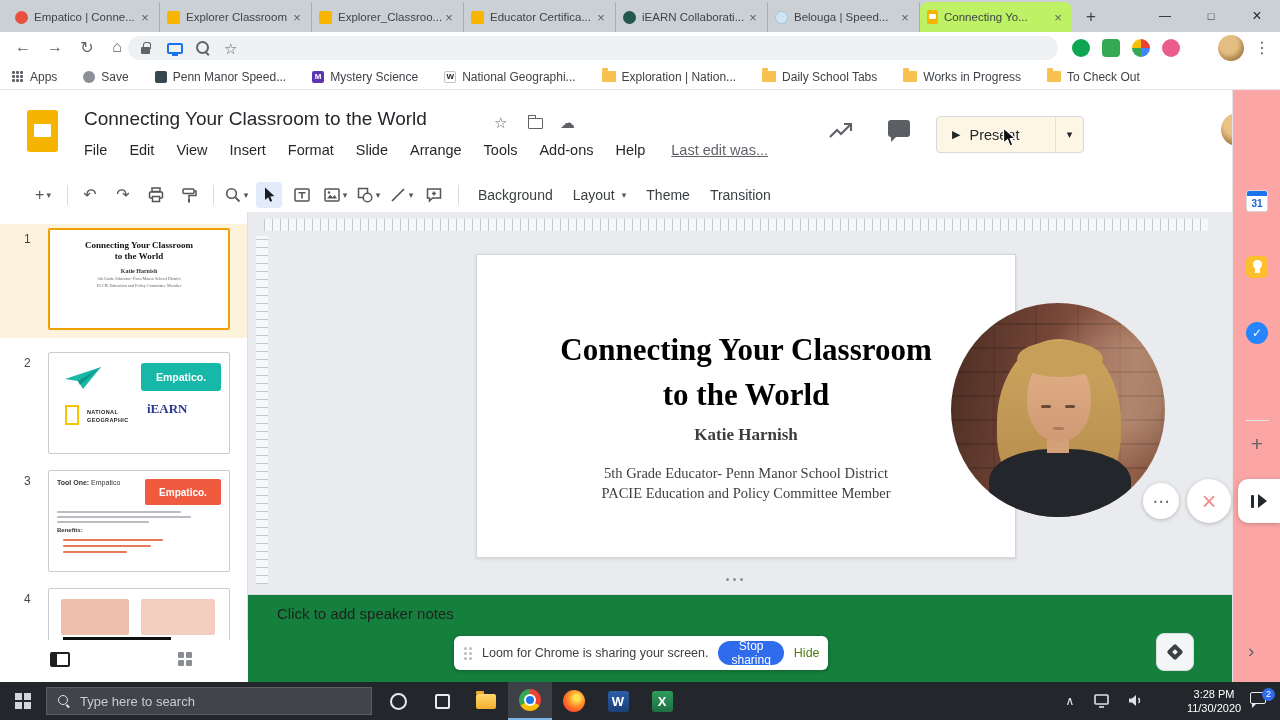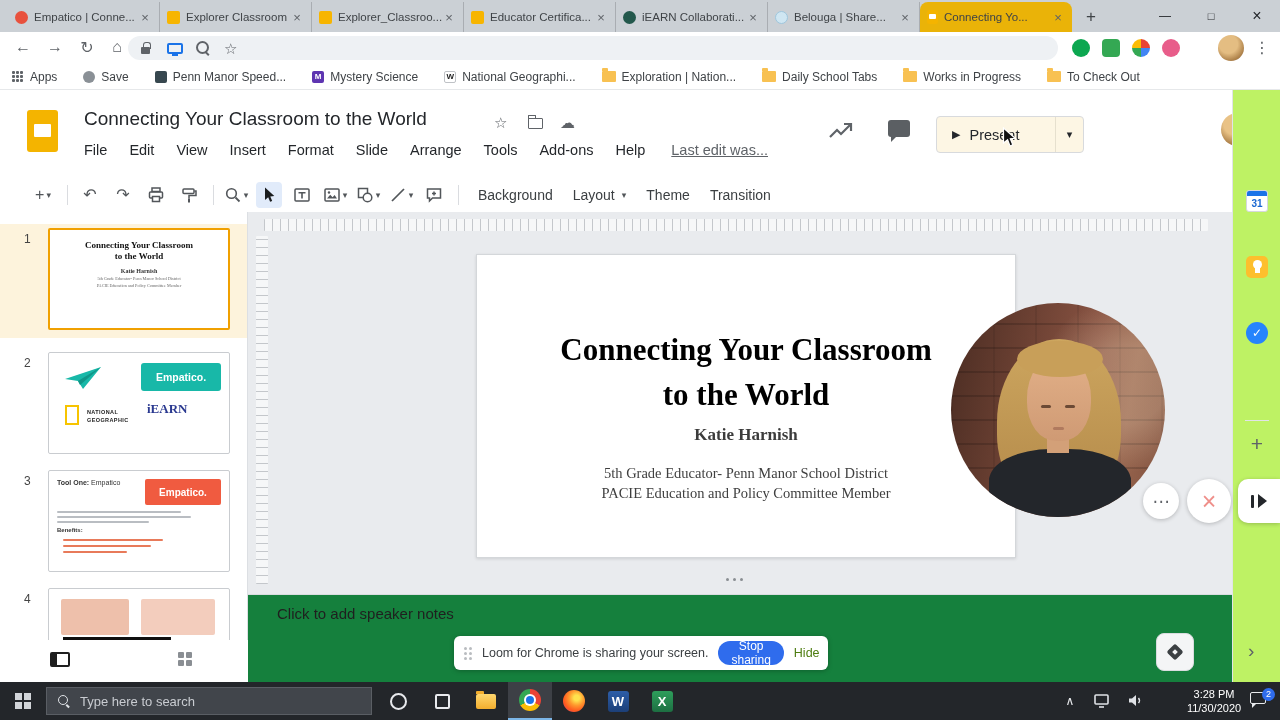--- a/index.html
+++ b/index.html
@@ -4,21 +4,21 @@
 <style>
 *{margin:0;padding:0;box-sizing:border-box}
 html,body{width:1280px;height:720px;overflow:hidden}
 body{font-family:"Liberation Sans","DejaVu Sans",sans-serif;background:#fff}
 .screen{position:relative;width:1280px;height:720px;background:#fff}
 
 
 .tabstrip{position:absolute;left:0;top:0;width:1280px;height:32px;background:#cbd0d5;display:flex;align-items:flex-end;padding-left:8px}
 .tab{width:152px;height:30px;display:flex;align-items:center;padding:0 7px;font-size:11.5px;color:#3f4347;position:relative;cursor:default}
 .tab:not(.active){border-right:1px solid #a9adb2}
-.tab.active{background:#eab308;border-radius:8px 8px 0 0;border-right:none;height:30px}
+.tab.active{background:#bef264;border-radius:8px 8px 0 0;border-right:none;height:30px}
 .fav{width:13px;height:13px;flex:0 0 auto;margin-right:6px}
 .f0{background:#e8513d;border-radius:50%}
 .f1,.f2,.f3{background:#f7b500;border-radius:2px}
 .f4{background:#23584c;border-radius:50%}
 .f5{background:#cfe6f2;border-radius:50%;border:1px solid #9fc6dd}
 .f6{background:#f4b400;border-radius:2px;position:relative;width:11px;height:14px}
 .f6::after{content:"";position:absolute;left:2px;top:4px;width:7px;height:5px;background:#fff;border-radius:1px}
 .tlabel{flex:1;overflow:hidden;white-space:nowrap}
 .tclose{flex:0 0 auto;width:14px;text-align:center;font-size:13px;color:#5f6368;cursor:pointer}
 .newtab{width:26px;height:26px;margin:0 0 2px 6px;display:flex;align-items:center;justify-content:center;font-size:17px;color:#3f4347;cursor:pointer}
@@ -138,21 +138,21 @@
 .ssub1{top:210px}.ssub2{top:230px}
 .handledots{position:absolute;left:478px;top:366px;display:flex;gap:4px}
 .handledots i{width:3px;height:3px;border-radius:50%;background:#8a8e93}
 .notes{position:absolute;left:248px;top:594px;width:984px;height:88px;background:#15803d;border-top:1px solid #d9dcdf}
 .notestext{position:absolute;left:29px;top:10px;font-size:15px;color:#1f1f1f;cursor:text}
 .explorebtn{position:absolute;left:1156px;top:633px;width:38px;height:38px;background:#f4f5f6;border:1px solid #d9dcdf;border-radius:8px;cursor:pointer;z-index:20}
 .explorebtn::before{content:"";position:absolute;left:12px;top:12px;width:12px;height:12px;background:#3c4043;transform:rotate(45deg);border-radius:2px}
 .explorebtn::after{content:"";position:absolute;left:16px;top:16px;width:4px;height:4px;background:#f4f5f6;transform:rotate(45deg)}
 
 
-.sidepanel{position:absolute;left:1232px;top:90px;width:48px;height:592px;background:#bef264;border-left:1px solid #e1e4e7;z-index:5}
+.sidepanel{position:absolute;left:1232px;top:90px;width:48px;height:592px;background:#fca5a5;border-left:1px solid #e1e4e7;z-index:5}
 .calico{position:absolute;left:13px;top:100px;width:22px;height:22px;background:#fff;border:1px solid #d5d8dc;border-radius:3px;overflow:hidden;text-align:center;font-size:10px;font-weight:bold;color:#1967d2;line-height:26px;cursor:pointer}
 .calico::before{content:"";position:absolute;left:0;top:0;width:100%;height:5px;background:#1a73e8}
 .keepico{position:absolute;left:13px;top:166px;width:22px;height:22px;background:#fdbf2d;border-radius:5px;cursor:pointer}
 .keepico::before{content:"";position:absolute;left:6.5px;top:4px;width:9px;height:9px;background:#fff;border-radius:50%}
 .keepico::after{content:"";position:absolute;left:8.5px;top:12px;width:5px;height:5px;background:#fff}
 .tasksico{position:absolute;left:13px;top:232px;width:22px;height:22px;background:#2684fc;border-radius:50%;color:#fff;font-size:12px;text-align:center;line-height:22px;cursor:pointer}
 .sidediv{position:absolute;left:12px;top:330px;width:24px;height:1px;background:#e1e4e7}
 .sideplus{position:absolute;left:13px;top:342px;width:22px;text-align:center;font-size:21px;color:#5f6368;cursor:pointer}
 .sidechev{position:absolute;left:15px;top:550px;font-size:19px;color:#5f6368;cursor:pointer}
 
@@ -246,21 +246,21 @@
       <span class="tlabel">Educator Certifica...</span>
       <span class="tclose">×</span>
     </div>
     <div class="tab">
       <span class="fav f4"></span>
       <span class="tlabel">iEARN Collaborati...</span>
       <span class="tclose">×</span>
     </div>
     <div class="tab">
       <span class="fav f5"></span>
-      <span class="tlabel">Belouga | Share...</span>
+      <span class="tlabel">Belouga | Speed...</span>
       <span class="tclose">×</span>
     </div>
     <div class="tab active">
       <span class="fav f6"></span>
       <span class="tlabel">Connecting Yo...</span>
       <span class="tclose">×</span>
     </div>
     <div class="newtab">+</div>
     <div class="wincontrols">
       <div class="winbtn min">—</div>

